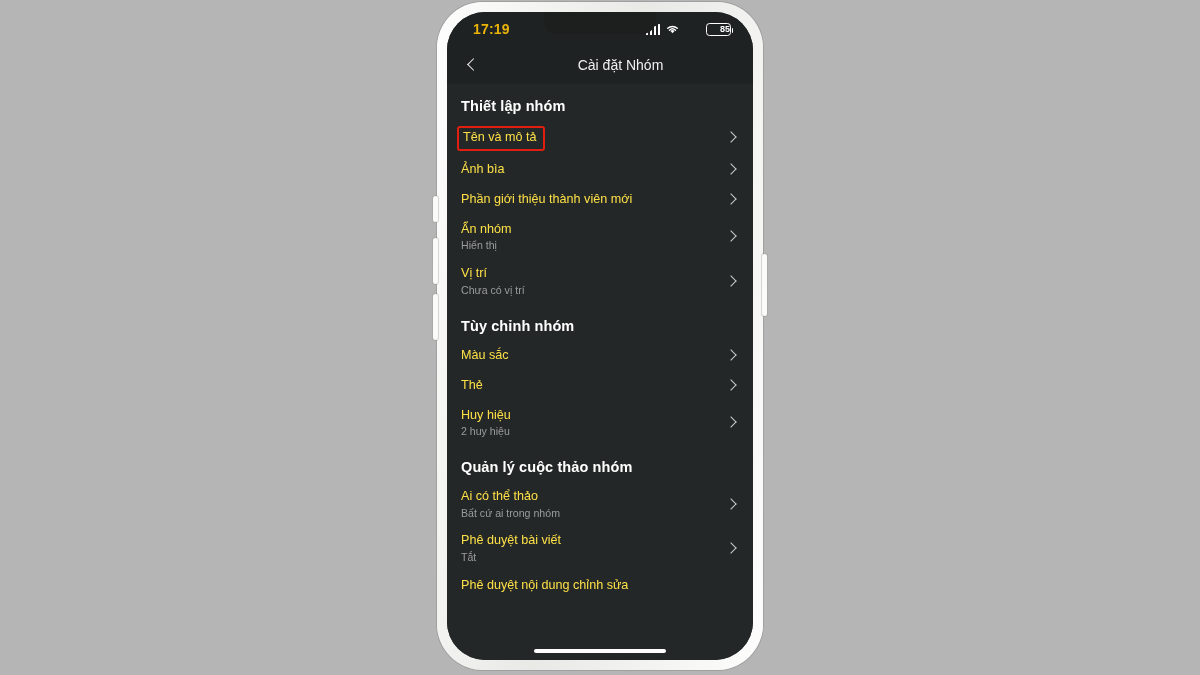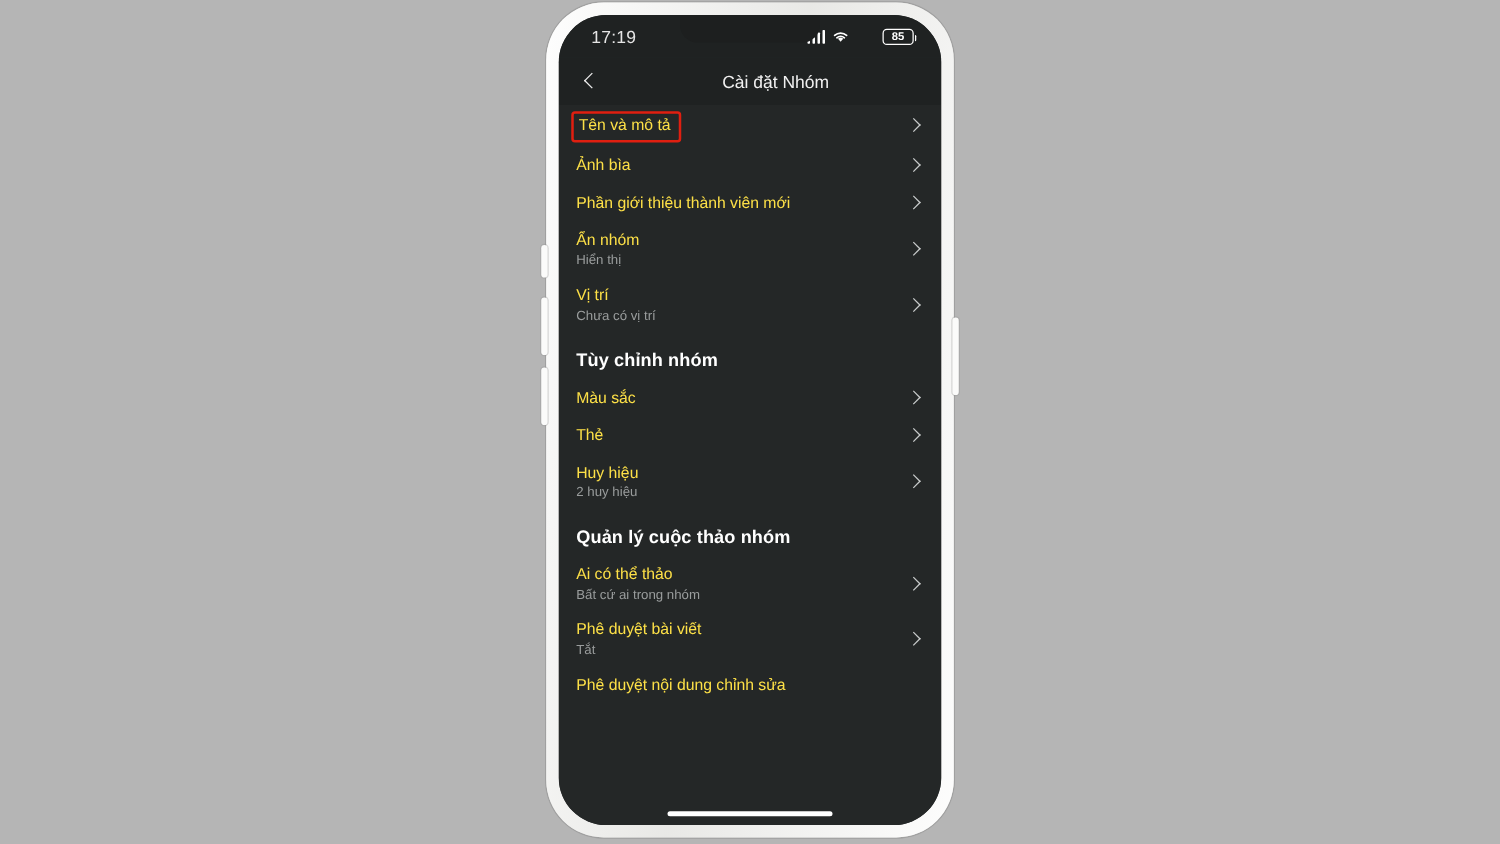--- a/index.html
+++ b/index.html
@@ -72,43 +72,43 @@
   #status-bar {
     position:relative;
     height:34px;
     display:flex;
     align-items:center;
     justify-content:space-between;
     padding:0 22px 0 26px;
     background:#1f2222;
   }
   #status-time {
-    color:#e5e5e5;
+    color:#eab308;
     font-size:14px;
-    font-weight:400;
+    font-weight:700;
     letter-spacing:0.2px;
   }
   #status-right {
     display:flex;
     align-items:center;
     gap:5px;
   }
   .sig-bars { display:flex; align-items:flex-end; gap:1.5px; height:11px; }
   .sig-bars i { display:block; width:2.5px; background:#fff; border-radius:0.6px; }
   .sig-bars i:nth-child(1){ height:4px; }
   .sig-bars i:nth-child(2){ height:6px; }
   .sig-bars i:nth-child(3){ height:8.5px; }
   .sig-bars i:nth-child(4){ height:11px; }
 
   .batt {
     position:relative;
     width:25px; height:13px;
     border:1.3px solid #fff;
     border-radius:3.5px;
-    display:flex; align-items:center; justify-content:center;margin-left:21px;
+    display:flex; align-items:center; justify-content:flex-end;margin-left:21px;
   }
   .batt::after{
     content:"";
     position:absolute; right:-3.4px; top:4px;
     width:1.8px; height:5px;
     background:#fff;
     border-radius:0 1.4px 1.4px 0;
   }
   .batt span {
     color:#fff;
@@ -256,20 +256,21 @@
     </div>
 
     <div id="nav-header">
       <div id="back-button">
         <span class="chev chev-back"></span>
       </div>
       <div id="nav-title">Cài đặt Nhóm</div>
     </div>
 
     <div id="list-body">
+        <div class="section-header">Thiết lập nhóm</div>
         <div class="row highlight">
           <div class="row-text">
             <div class="row-title-wrap">
               <div class="row-title">Tên và mô tả</div>
             </div>
           </div>
           <span class="chev"></span>
         </div>
         <div class="row">
           <div class="row-text">

